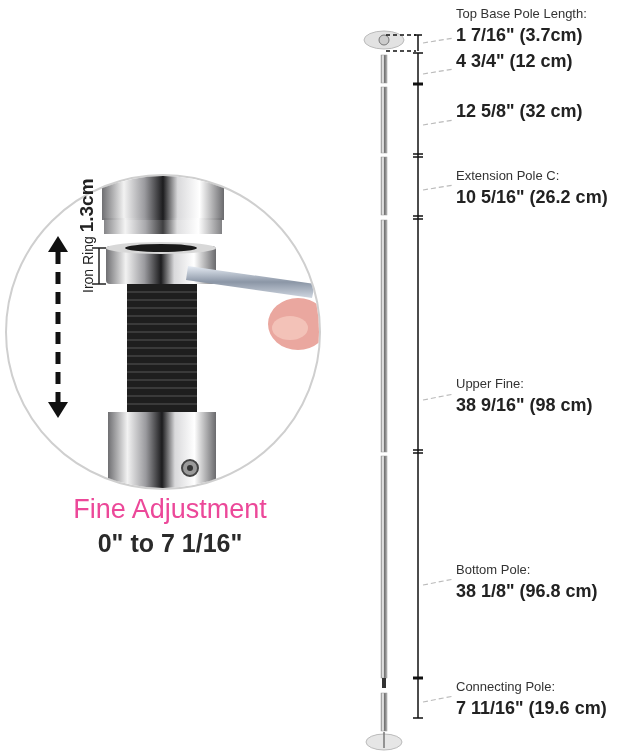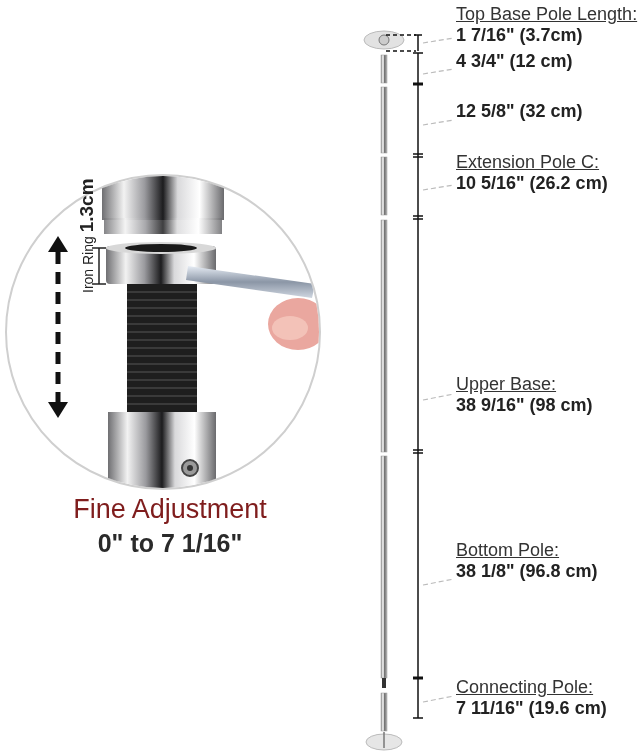--- a/index.html
+++ b/index.html
@@ -1,23 +1,23 @@
 <!DOCTYPE html>
 <html><head>
 <meta charset="utf-8">
 <style>
   html, body { margin:0; padding:0; background:#ffffff; }
   body { width:640px; height:756px; position:relative; overflow:hidden;
          font-family:"Liberation Sans", sans-serif; color:#2a2a2a; }
   .abs { position:absolute; }
   .lbl { position:absolute; left:456px; white-space:nowrap; }
-  .lbl .t { font-size:18px; color:#333; display:block; line-height:20px;text-decoration:underline; }
+  .lbl .t { font-size:13px; color:#333; display:block; line-height:20px; }
   .lbl .v { font-size:18px; font-weight:bold; color:#222; display:block; line-height:22px; }
   #fine { position:absolute; left:40px; top:492px; width:260px; text-align:center; }
-  #fine .h { font-size:27px; color:#7f1d1d; display:block; line-height:34px; }
+  #fine .h { font-size:27px; color:#ec4899; display:block; line-height:34px; }
   #fine .b { font-size:25px; font-weight:bold; color:#2a2a2a; display:block; line-height:34px; }
   .iron { position:absolute; left:8px; top:260px; transform:rotate(-90deg); transform-origin:left top;
           font-size:14px; color:#222; white-space:nowrap; }
   .iron .big { font-size:19px; font-weight:bold; }
 </style>
 </head>
 <body>
 
 <svg class="abs" style="left:0;top:160px" width="340" height="340" viewBox="0 0 340 340">
   <defs>
@@ -160,28 +160,28 @@
 <div class="lbl" style="top:4px">
   <span class="t">Top Base Pole Length:</span>
   <span class="v">1 7/16" (3.7cm)</span>
 </div>
 <div class="lbl" style="top:50px">
   <span class="v">4 3/4" (12 cm)</span>
 </div>
 <div class="lbl" style="top:100px">
   <span class="v">12 5/8" (32 cm)</span>
 </div>
-<div class="lbl" style="top:152px">
+<div class="lbl" style="top:166px">
   <span class="t">Extension Pole C:</span>
   <span class="v">10 5/16" (26.2 cm)</span>
 </div>
 <div class="lbl" style="top:374px">
-  <span class="t">Upper Base:</span>
+  <span class="t">Upper Fine:</span>
   <span class="v">38 9/16" (98 cm)</span>
 </div>
-<div class="lbl" style="top:540px">
+<div class="lbl" style="top:560px">
   <span class="t">Bottom Pole:</span>
   <span class="v">38 1/8" (96.8 cm)</span>
 </div>
 <div class="lbl" style="top:677px">
   <span class="t">Connecting Pole:</span>
   <span class="v">7 11/16" (19.6 cm)</span>
 </div>
 
 </body></html>

